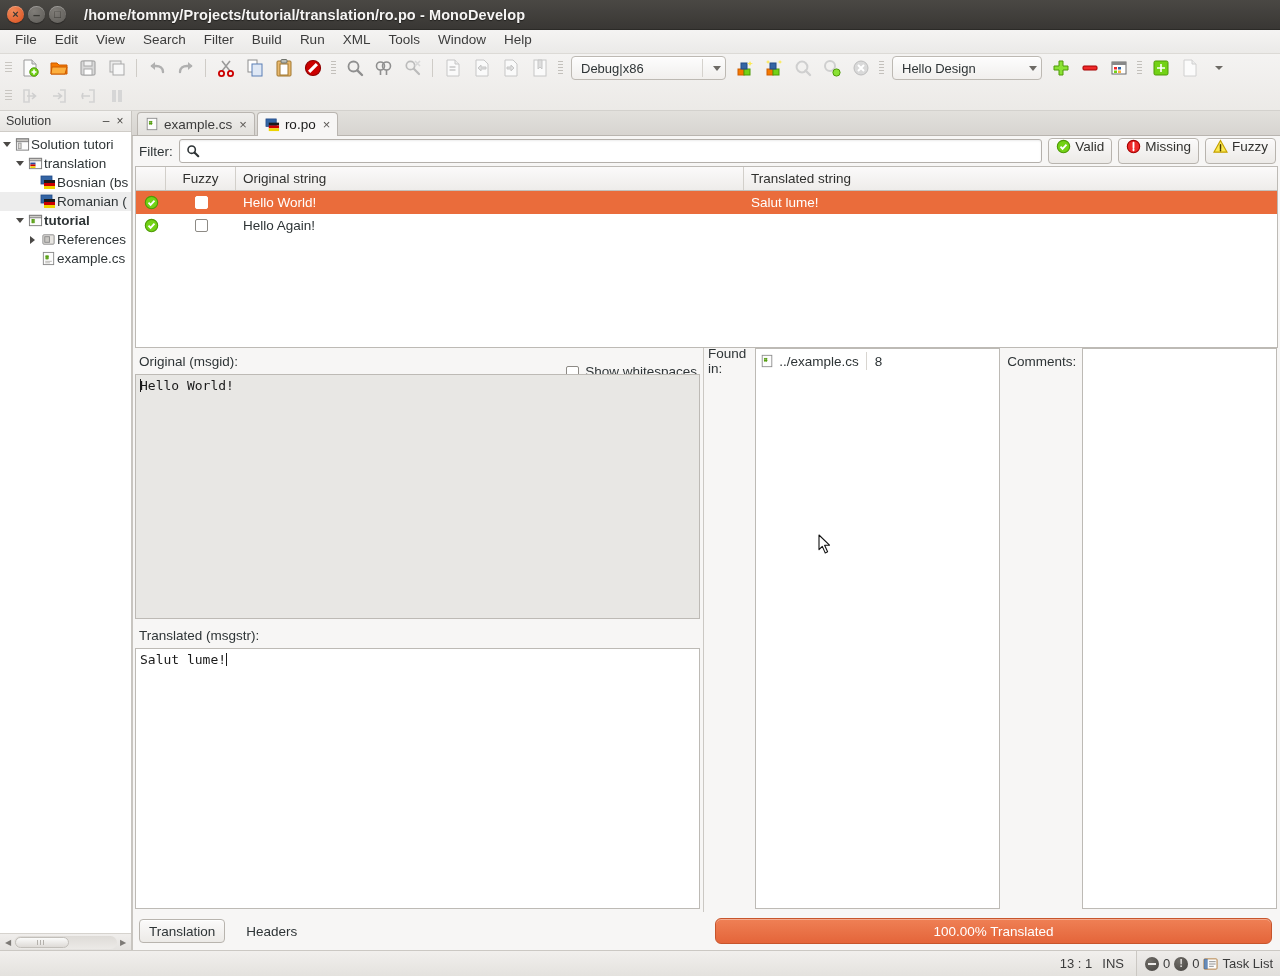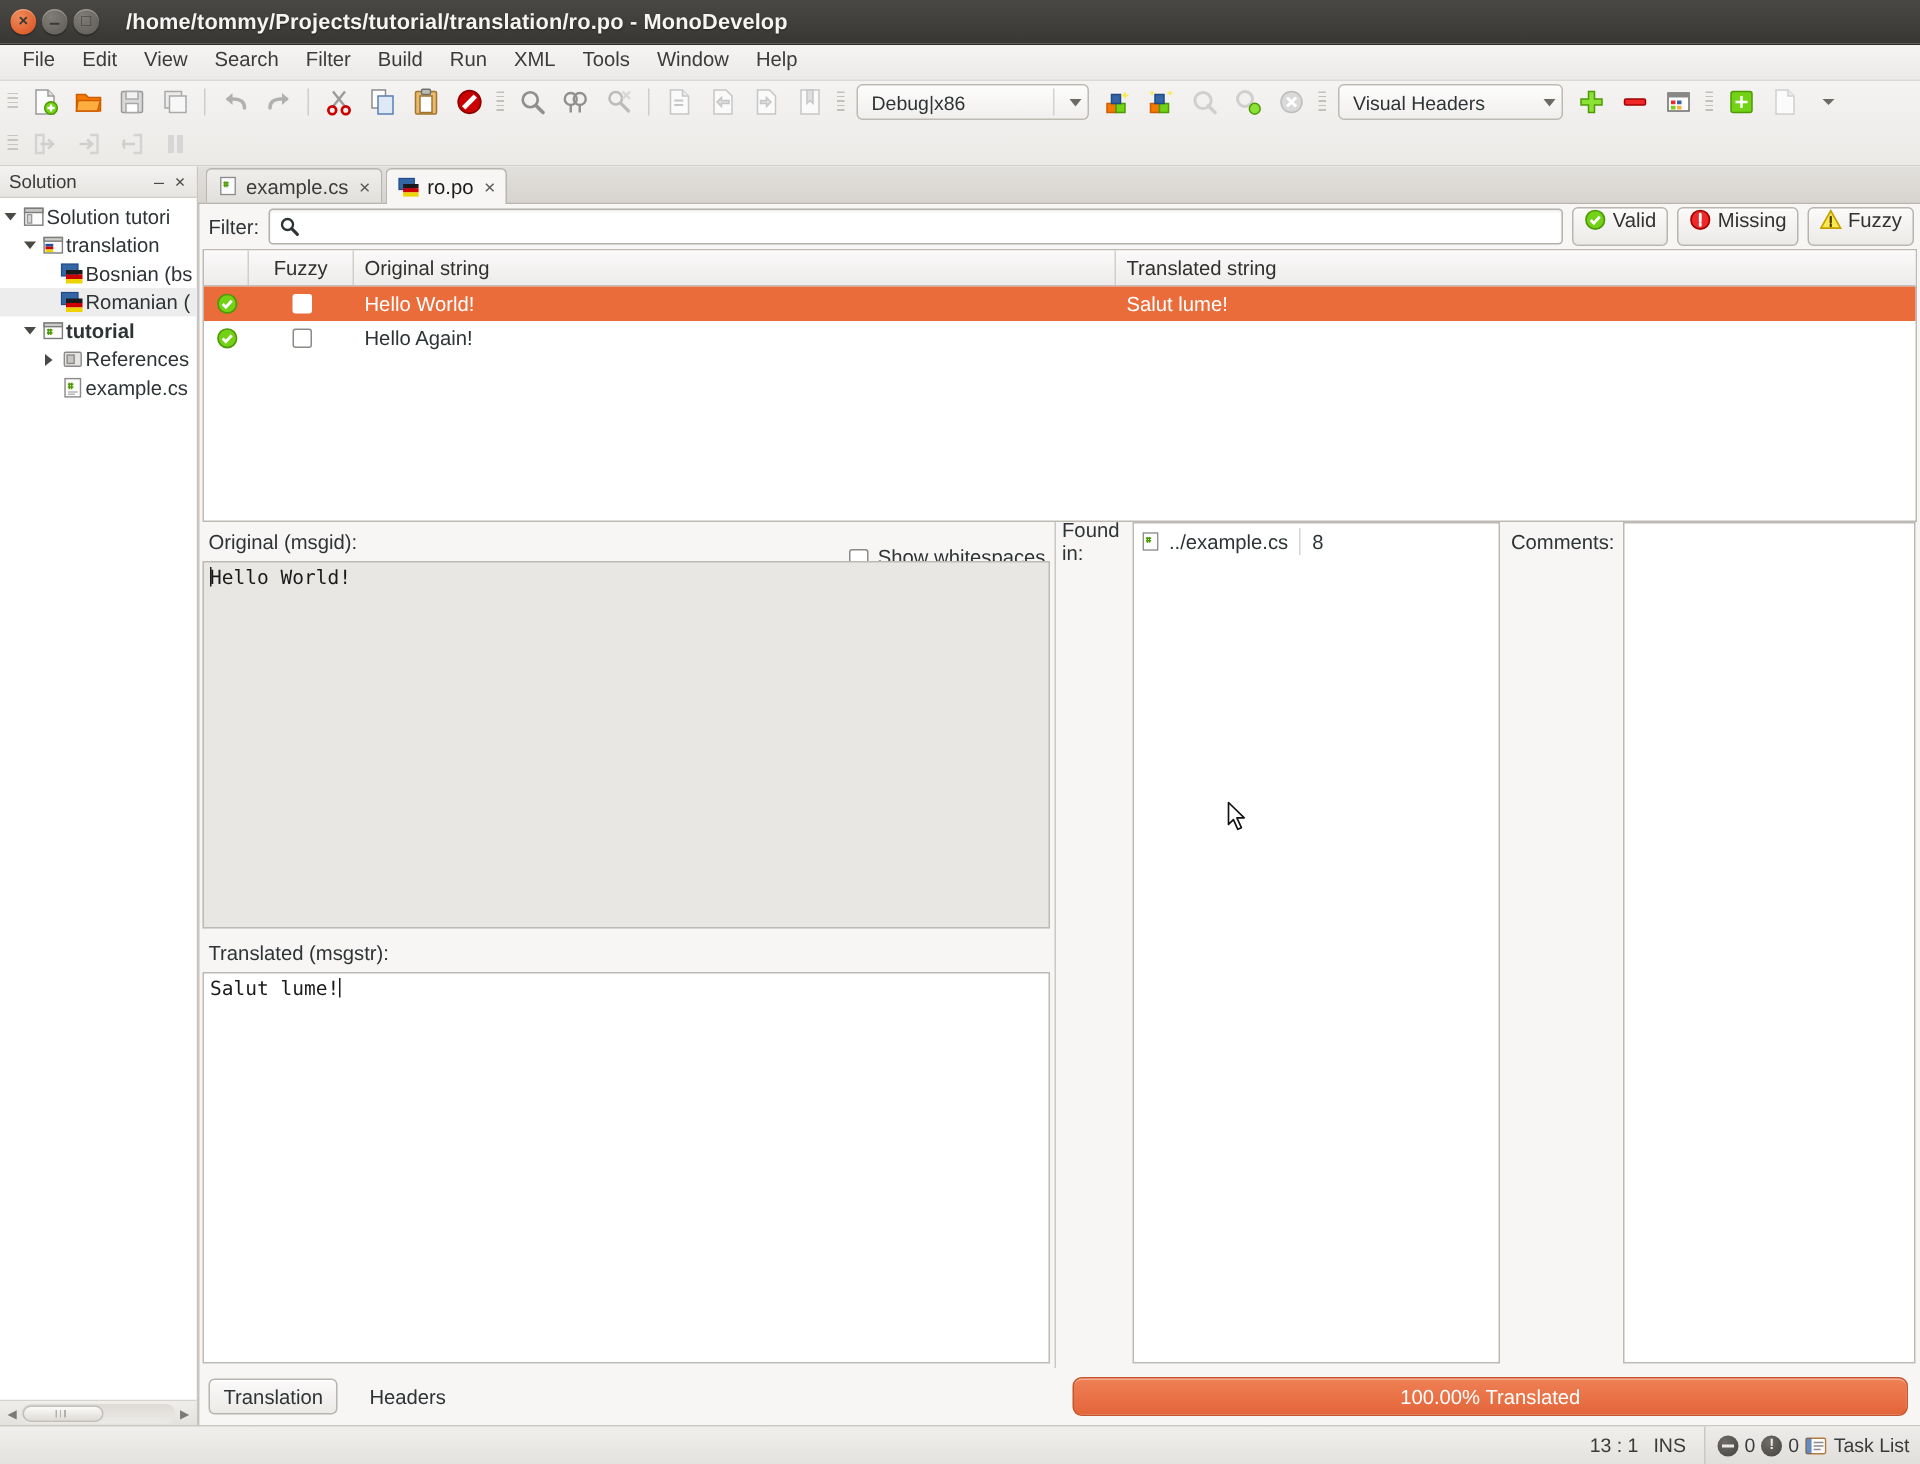--- a/index.html
+++ b/index.html
@@ -409,21 +409,21 @@
       <div class="tbtn">
         <svg width="20" height="20" viewBox="0 0 20 20">
             <circle cx="10" cy="10" r="7" fill="#d9d9d9" stroke="#bdbdbd"></circle>
             <path d="M7 7l6 6M13 7l-6 6" stroke="#fff" stroke-width="2"></path>
           </svg>
       </div>
 
       <div class="tdots"></div>
 
       <div class="combo" style="width:120px">
-        <span>Visual Headers</span>
+        <span>Hello Design</span>
         <span class="arrow"></span>
       </div>
 
       <div class="tbtn">
         <svg width="20" height="20" viewBox="0 0 20 20">
             <path d="M8 3h4v5h5v4h-5v5H8v-5H3V8h5z" fill="#8ae234" stroke="#4e9a06"></path>
           </svg>
       </div>
       <div class="tbtn">
         <svg width="20" height="20" viewBox="0 0 20 20">

